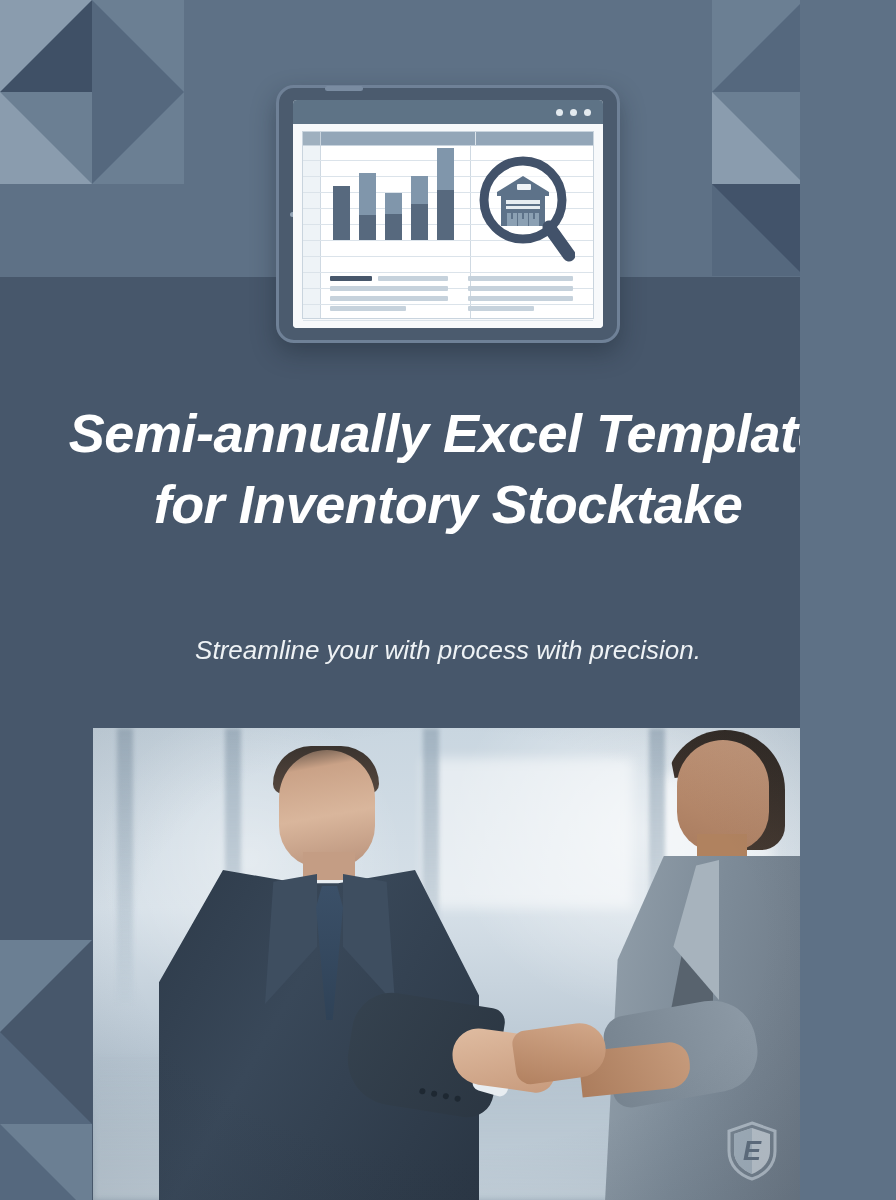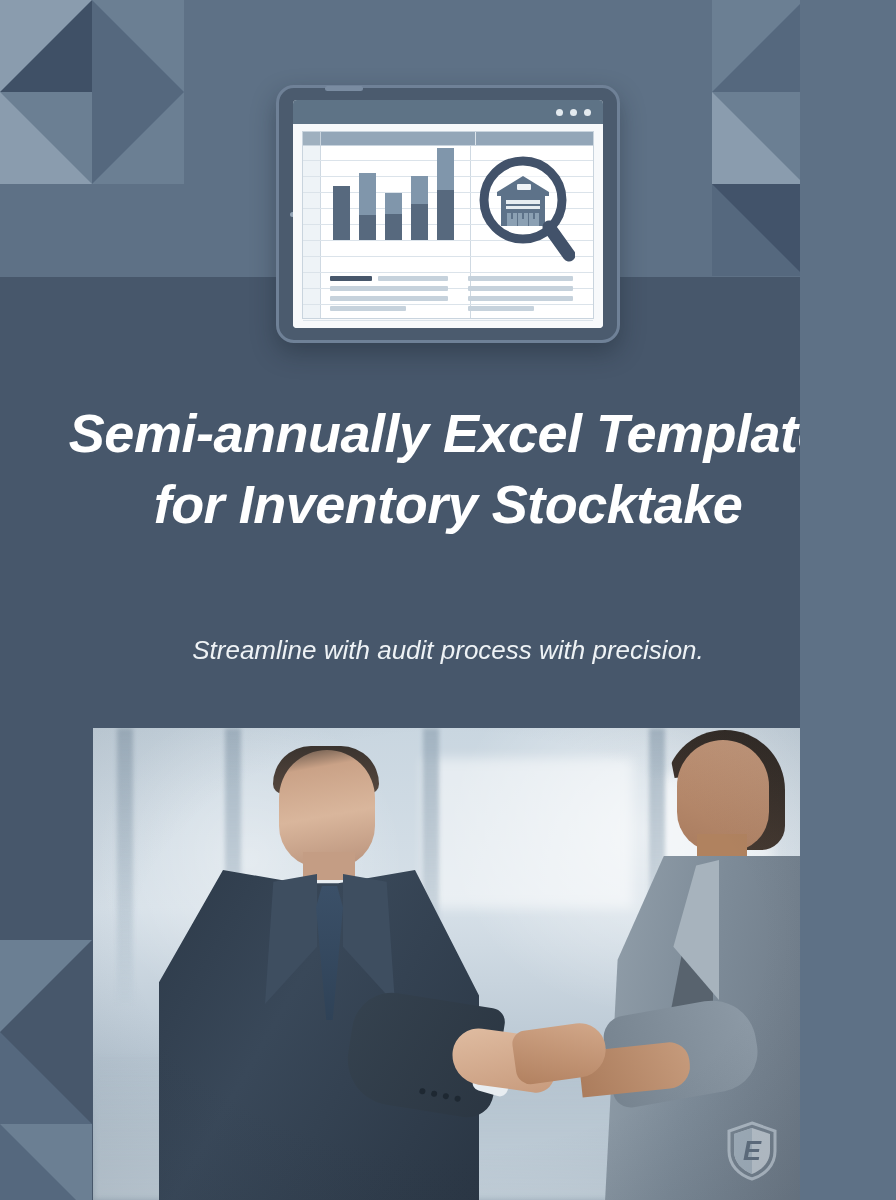--- a/index.html
+++ b/index.html
@@ -469,21 +469,21 @@
             <div class="ln"></div>
             <div class="ln" style="width:66px"></div>
           </div>
 
         </div>
       </div>
     </div>
   </div>
 
   <h1 class="headline">Semi-annually Excel Template for Inventory Stocktake</h1>
-  <p class="subhead">Streamline with audit process with precision.</p>
+  <p class="subhead">Streamline your with process with precision.</p>
 
   <div class="photo">
 
     <div class="ph-layer ph-bg"></div>
 
     <div class="ph-win" style="left:330px; top:30px; width:210px; height:150px;"></div>
     <div class="ph-win" style="left:560px; top:46px; width:120px; height:120px;"></div>
     <div class="ph-pillar" style="left:24px;"></div>
     <div class="ph-pillar" style="left:132px;"></div>
     <div class="ph-pillar" style="left:330px;"></div>

